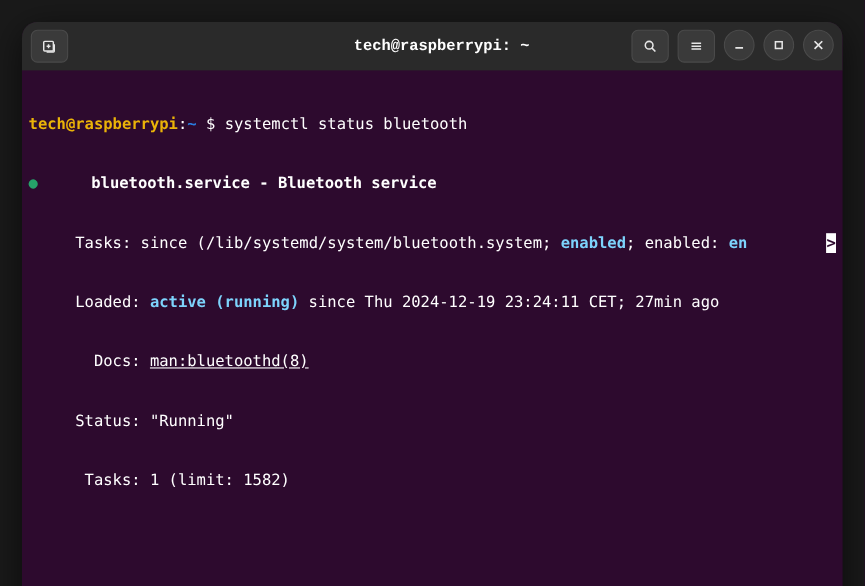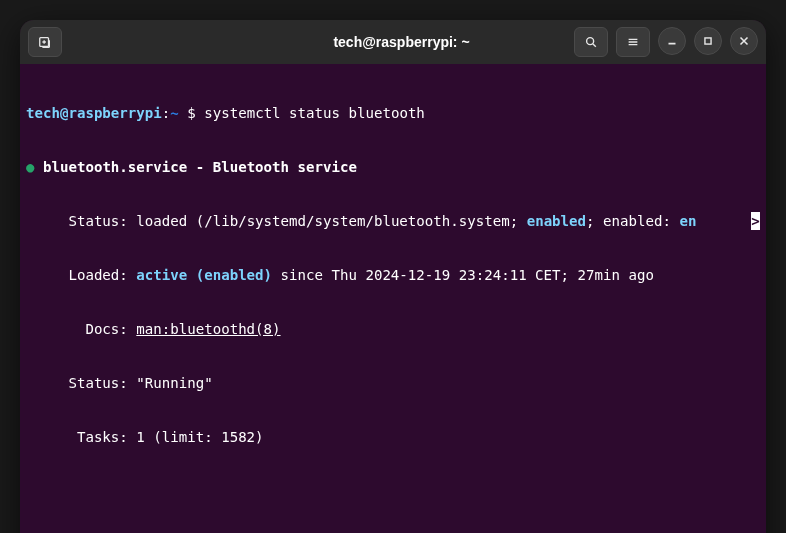--- a/index.html
+++ b/index.html
@@ -27,21 +27,21 @@
       padding: 0 8px;
       position: relative;
     }
     .title {
       position: absolute;
       left: 0; right: 0;
       text-align: center;
       color: #ffffff;
       font-weight: bold;
       font-size: 14px;
-      font-family: Liberation Sans, sans-serif;
+      font-family: Liberation Mono, monospace;
       pointer-events: none;
       padding-left: 17px;
     }
     .tb-left { display: flex; gap: 6px; }
     .tb-right { display: flex; gap: 8px; margin-left: auto; }
     .tb-btn {
       width: 34px; height: 30px;
       border-radius: 6px;
       background: #3a3a3a;
       display: flex;
@@ -58,24 +58,24 @@
     .tb-btn svg { width: 14px; height: 14px; }
     .terminal {
       padding: 4px 6px 18px 6px;
       font-size: 14.1px;
       line-height: 18px;
       color: #ffffff;
       white-space: pre;
       position: relative;
     }
     .line { white-space: pre; position: relative; }
-    .c-green-bright { color: #7dd3fc; font-weight: bold; }
+    .c-green-bright { color: #eab308; font-weight: bold; }
     .c-blue-bright { color: #2a7bde; font-weight: bold; }
     .c-white { color: #ffffff; }
-    .c-white-bold { color: #ffffff; font-weight: bold; }
+    .c-white-bold { color: #ffffff; font-weight: bold; margin-left: 40px; }
     .c-green-enabled { color: #7dd3fc; font-weight: bold; }
     .dot-green { color: #26a269; }
     .overflow-mark {
       position: absolute;
       right: 0;
       width: 9px;
       background: #ffffff;
       color: #2d0a2e;
       text-align: center;
       font-weight: bold;
@@ -122,22 +122,22 @@
         <svg viewBox="0 0 16 16" fill="none" stroke="currentColor" stroke-width="1.8">
             <path d="M4 4l8 8M12 4l-8 8"></path>
           </svg>
       </div>
     </div>
   </div>
 
   <div class="terminal">
     <div class="line"><span class="c-green-bright">tech@raspberrypi</span><span class="c-white">:</span><span class="c-blue-bright">~</span><span class="c-white"> $ </span><span class="c-white">systemctl status bluetooth</span></div>
     <div class="line"><span class="dot-green">●</span><span class="c-white-bold"> bluetooth.service - Bluetooth service</span></div>
-    <div class="line"><span>     Status: </span><span>loaded (</span><span>/lib/systemd/system/bluetooth.system</span><span>; </span><span class="c-green-enabled">enabled</span><span>; enabled: </span><span class="c-green-enabled">en</span><span class="overflow-mark">&gt;</span></div>
-    <div class="line"><span>     Loaded: </span><span class="c-green-enabled">active (enabled)</span><span> since Thu 2024-12-19 23:24:11 CET; 27min ago</span></div>
+    <div class="line"><span>     Tasks: </span><span>since (</span><span>/lib/systemd/system/bluetooth.system</span><span>; </span><span class="c-green-enabled">enabled</span><span>; enabled: </span><span class="c-green-enabled">en</span><span class="overflow-mark">&gt;</span></div>
+    <div class="line"><span>     Loaded: </span><span class="c-green-enabled">active (running)</span><span> since Thu 2024-12-19 23:24:11 CET; 27min ago</span></div>
     <div class="line"><span>       Docs: </span><span style="text-decoration:underline">man:bluetoothd(8)</span></div>
     <div class="line">     Status: "Running"</div>
     <div class="line">      Tasks: 1 (limit: 1582)</div>
     
     
     
     
     
     
   </div>

